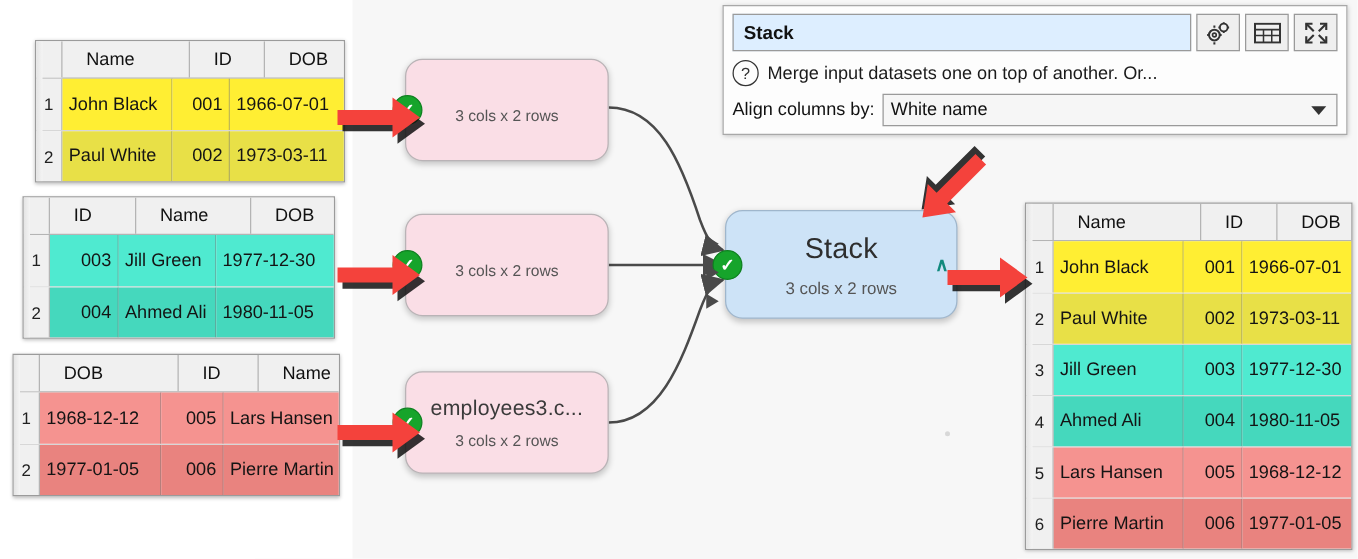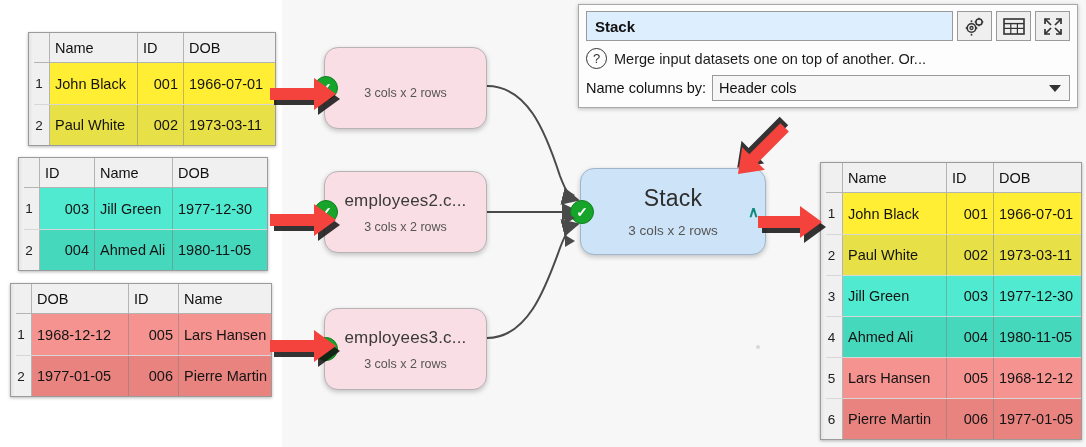--- a/index.html
+++ b/index.html
@@ -23,21 +23,21 @@
     position:absolute;
     background:#ffffff;
     border:1px solid #9b9b9b;
     box-shadow:0 1px 3px rgba(0,0,0,.28);
     box-sizing:border-box;
     font-size:14.5px;
     color:#141414;
     overflow:hidden;
   }
   .tbl .row{display:flex;height:41px;box-sizing:border-box;}
-  .tbl .row.head{height:30px;background:#f0f0f0;border-bottom:1px solid #b4b4b4;}
+  .tbl .row.head{height:30px;background:#f0f0f0;border-bottom:1px solid #b4b4b4;gap:14px;}
   .tbl .gut{
     width:21px;flex:0 0 21px;background:#f0f0f0;border-right:1px solid #b4b4b4;
     display:flex;align-items:center;justify-content:center;
     font-size:13.5px;color:#202020;box-sizing:border-box;
   }
   .tbl .row.head .gut{background:#f0f0f0;border-right:1px solid #b4b4b4;}
   .tbl .cell{
     display:flex;align-items:center;
     padding:0 5px;box-sizing:border-box;
     border-right:1px solid rgba(120,120,120,.45);
@@ -246,26 +246,25 @@
         <div class="cell" style="flex: 0 0 92px; background: rgb(233, 131, 127);">1977-01-05</div>
       </div>
     </div>
 
   <div class="node pink" style="left:324px;top:47px;">
     <div class="n-sub">3 cols x 2 rows</div>
     <div class="check"></div>
   </div>
 
   <div class="node pink" style="left:324px;top:171px;">
-    <div class="n-title">employees2.c...</div>
     <div class="n-sub">3 cols x 2 rows</div>
     <div class="check"></div>
   </div>
 
-  <div class="node pink" style="left:324px;top:308px;justify-content:center;">
+  <div class="node pink" style="left:324px;top:297px;justify-content:center;">
     <div class="n-title">employees3.c...</div>
     <div class="n-sub">3 cols x 2 rows</div>
     <div class="check"></div>
   </div>
 
   <div class="node blue" style="left:580px;top:168px;">
     <div class="n-title">Stack</div>
     <div class="n-sub">3 cols x 2 rows</div>
     <div class="check"></div>
     <div class="chev">∧</div>
@@ -318,23 +317,23 @@
               <path d="M18,17 L12,11"></path>
           </g>
         </svg>
       </div>
     </div>
     <div class="p-desc">
       <div class="qmark">?</div>
       <div>Merge input datasets one on top of another. Or...</div>
     </div>
     <div class="p-align">
-      <div>Name columns by:</div>
+      <div>Align columns by:</div>
       <div class="combo">
-        <span>Header cols</span>
+        <span>White name</span>
         <span class="caret"></span>
       </div>
     </div>
   </div>
 
   <svg class="ann" style="left:264px;top:62px;width:92px;height:56px;">
     <g transform="translate(6,10)">
       <path d="M0,16 L44,16 L44,6 L66,22 L44,38 L44,28 L0,28 z" fill="#111" opacity=".85" transform="translate(4,5)"></path>
       <path d="M0,16 L44,16 L44,6 L66,22 L44,38 L44,28 L0,28 z" fill="#f4423c"></path>
     </g>

